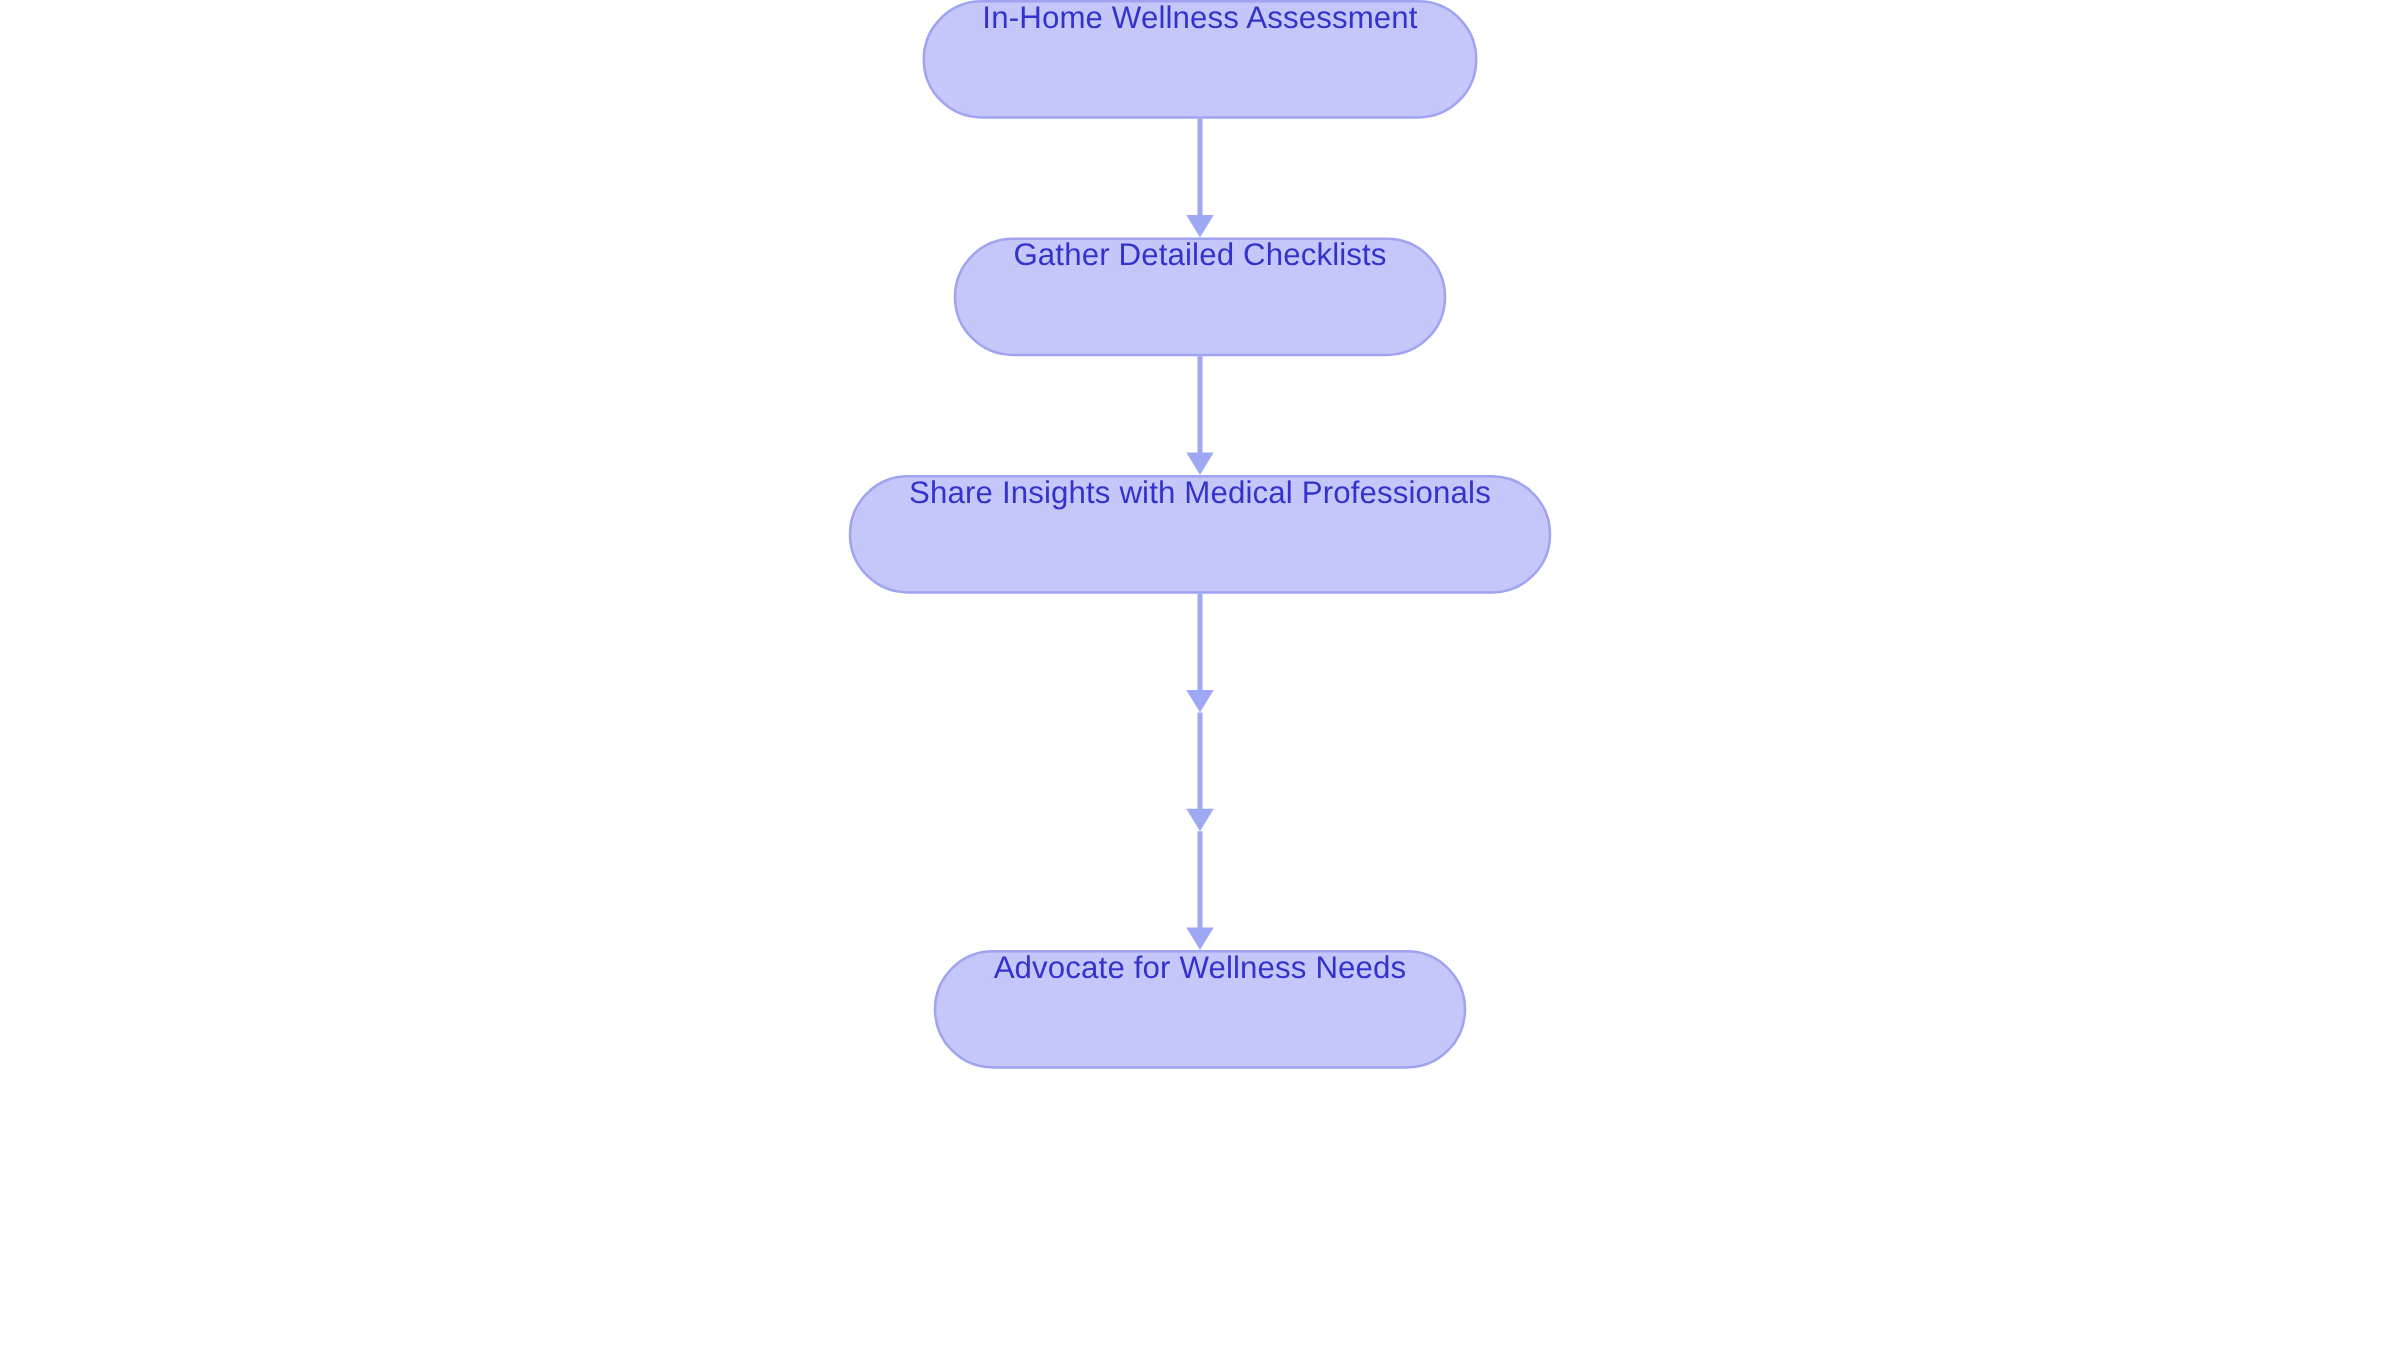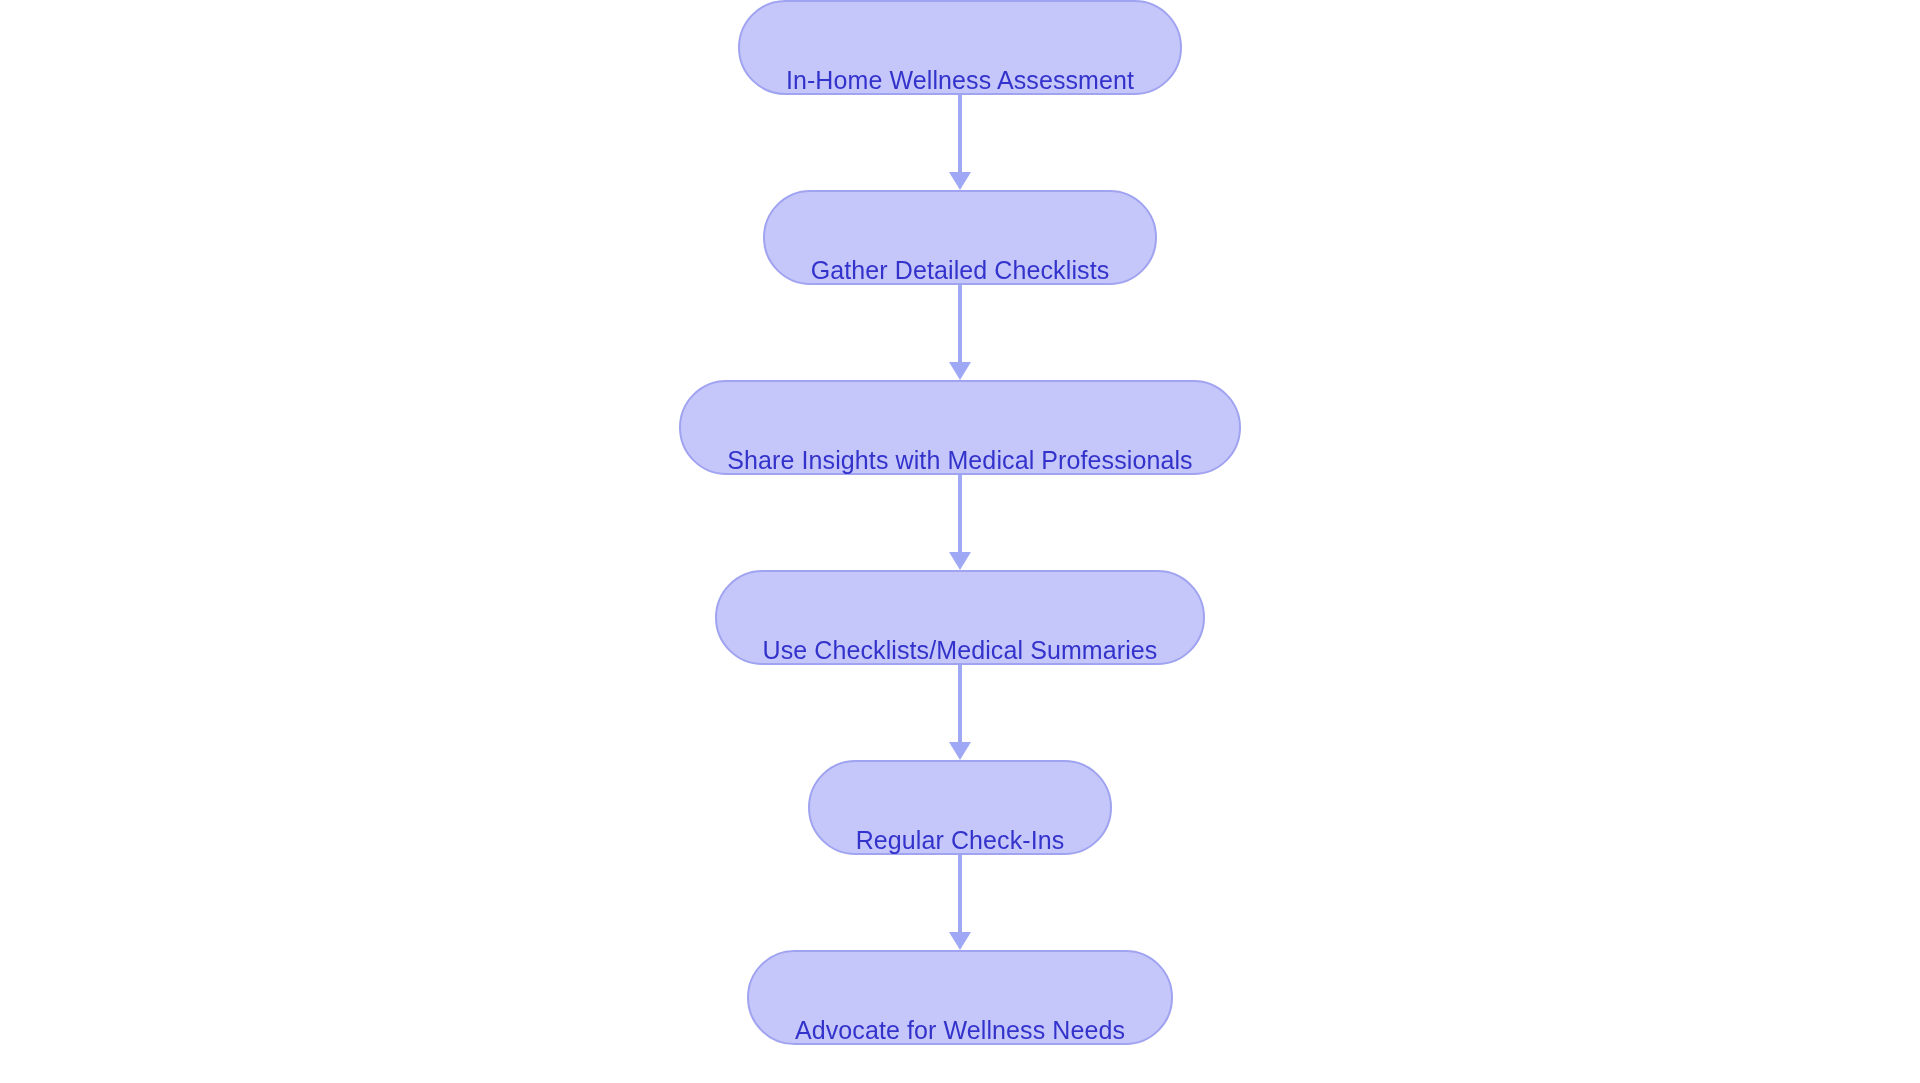--- a/index.html
+++ b/index.html
@@ -30,21 +30,21 @@
     display: flex;
     flex-direction: column;
     align-items: center;
     justify-content: flex-start;
   }
 
   .node {
     box-sizing: border-box;
     height: 95px;
     display: flex;
-    align-items: flex-end;
+    align-items: flex-start;
     justify-content: center;
     background: #c5c7fa;
     border: 2px solid #9fa3f0;
     border-radius: 48px;
     padding: 0 46px;
     white-space: nowrap;
     flex: 0 0 auto;
   }
 
   .node-label {
@@ -111,32 +111,26 @@
 
     <div class="node">
       <span class="node-label">Share Insights with Medical Professionals</span>
     </div>
 
     <div class="connector">
       <div class="line"></div>
       <div class="arrowhead"></div>
     </div>
 
-    <div class="node">
-      <span class="node-label">Use Checklists/Medical Summaries</span>
-    </div>
 
     <div class="connector">
       <div class="line"></div>
       <div class="arrowhead"></div>
     </div>
 
-    <div class="node">
-      <span class="node-label">Regular Check-Ins</span>
-    </div>
 
     <div class="connector">
       <div class="line"></div>
       <div class="arrowhead"></div>
     </div>
 
     <div class="node">
       <span class="node-label">Advocate for Wellness Needs</span>
     </div>
 

